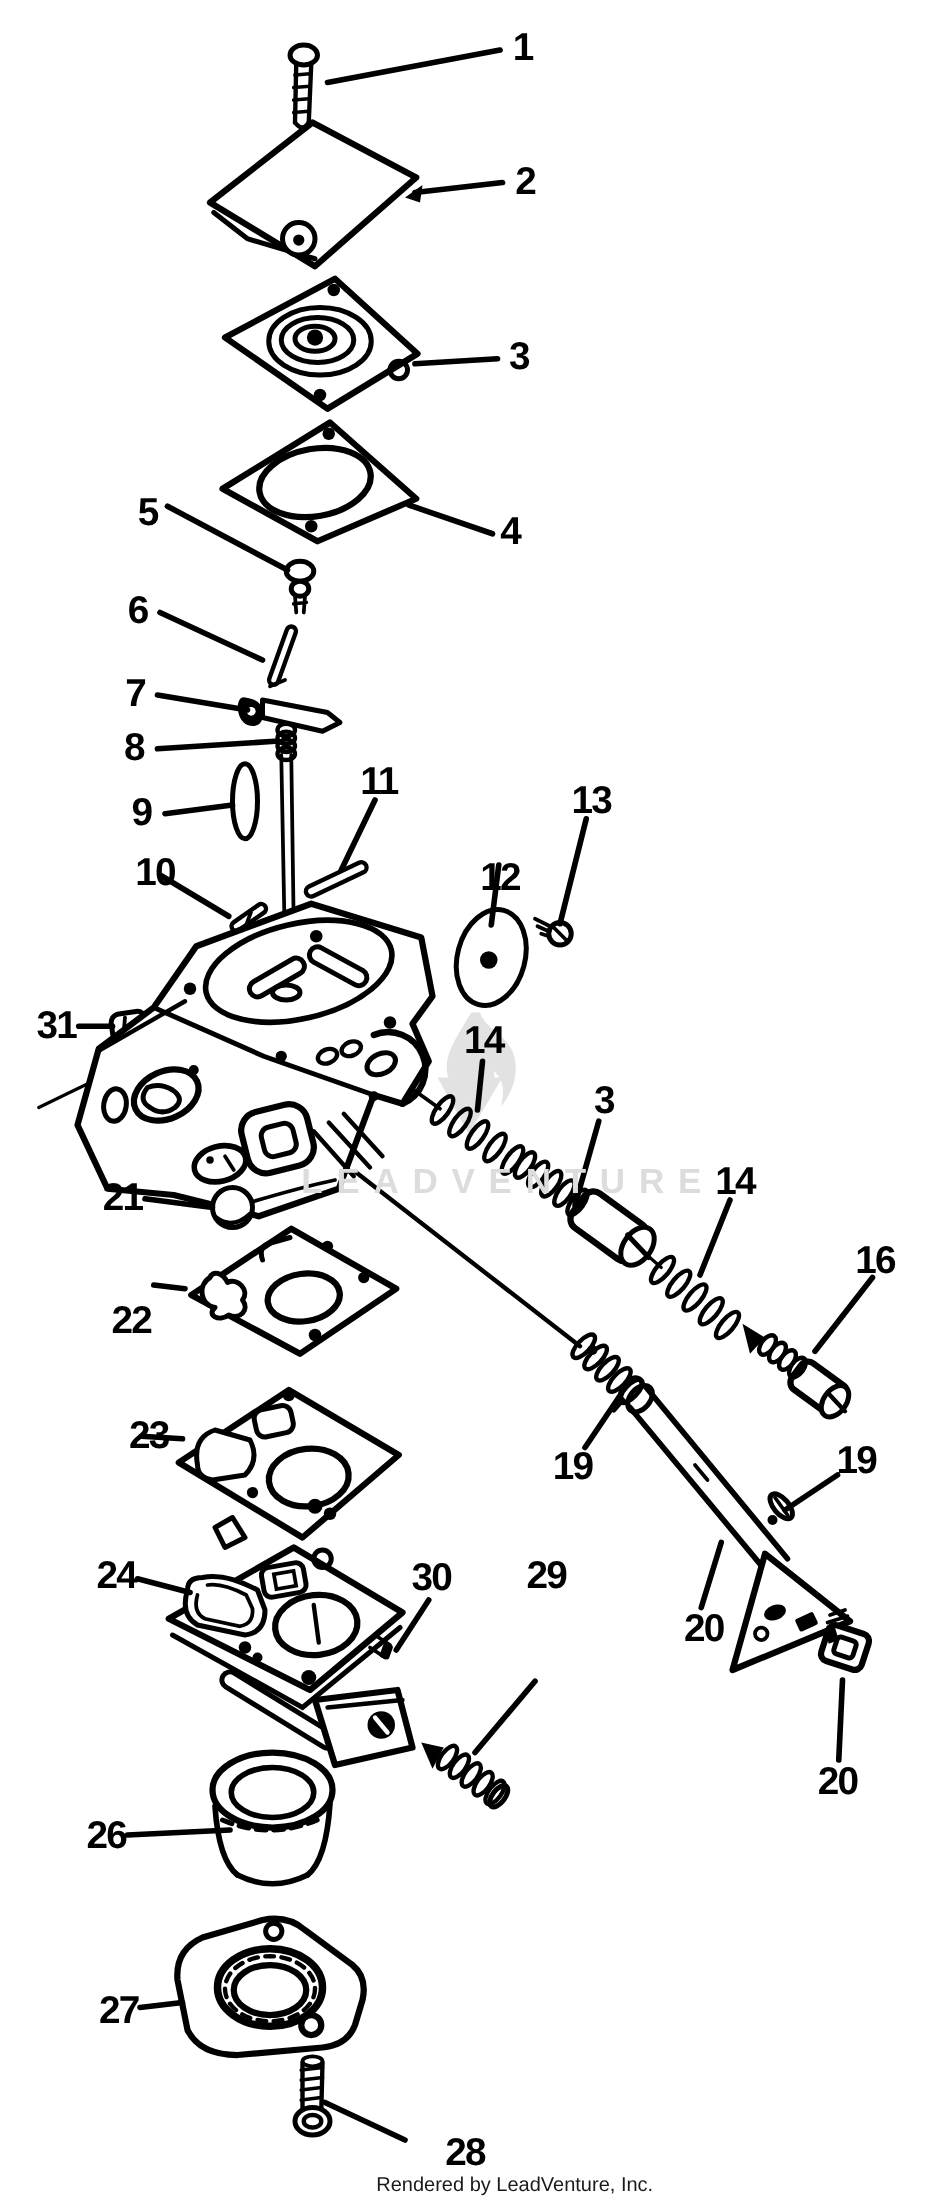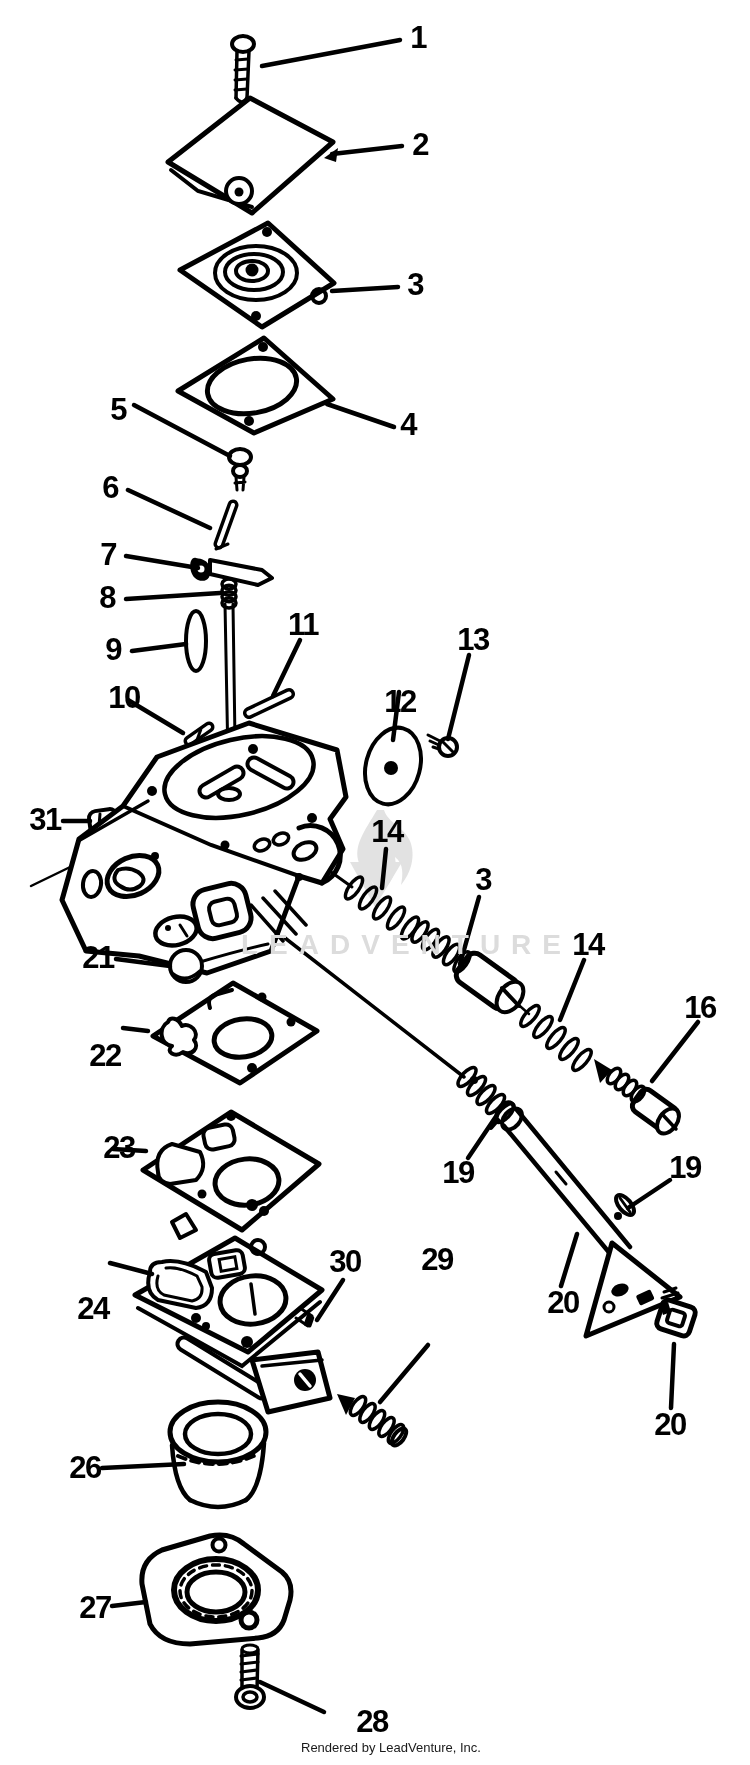--- a/index.html
+++ b/index.html
@@ -6,21 +6,21 @@
   #stage{position:relative;width:750px;height:1765px;background:#fff;overflow:hidden;
          font-family:"Liberation Sans",sans-serif;}
   #art{position:absolute;left:0;top:0;}
   .callout{position:absolute;transform:translate(-50%,-50%);
            font-family:"Liberation Sans",sans-serif;font-weight:bold;font-size:31px;
            letter-spacing:-1.5px;color:#000;white-space:nowrap;}
   .watermark-text{position:absolute;left:241px;top:929px;
            font-family:"Liberation Sans",sans-serif;font-weight:bold;font-size:28px;
            letter-spacing:11px;color:#dcdcdc;}
   .footer-credit{position:absolute;left:301px;top:1740px;
-           font-family:"Liberation Sans",sans-serif;font-size:13px;color:#1a1a1a;}
+           font-family:"Liberation Sans",sans-serif;font-size:16px;color:#1a1a1a;}
   
   .ol{fill:#fff;stroke:#000;stroke-width:5;stroke-linejoin:round;stroke-linecap:round;}
   .ol4{fill:#fff;stroke:#000;stroke-width:4;stroke-linejoin:round;stroke-linecap:round;}
   .ln{fill:none;stroke:#000;stroke-linecap:round;}
   .blk{fill:#000;stroke:none;}
   .wm{fill:#e2e2e2;stroke:none;}
 </style>
 </head>
 <body>
 
@@ -380,20 +380,20 @@
       <div class="callout" style="left: 483px; top: 880px;">3</div>
       <div class="callout" style="left: 588px; top: 945px;">14</div>
       <div class="callout" style="left: 700px; top: 1008px;">16</div>
       <div class="callout" style="left: 458px; top: 1173px;">19</div>
       <div class="callout" style="left: 685px; top: 1168px;">19</div>
       <div class="callout" style="left: 563px; top: 1303px;">20</div>
       <div class="callout" style="left: 670px; top: 1425px; text-align: right;">20</div>
       <div class="callout" style="left: 98px; top: 958px;">21</div>
       <div class="callout" style="left: 105px; top: 1028px; margin-top: 28px;">22</div>
       <div class="callout" style="left: 95px; top: 1148px; margin-left: 24px;">23</div>
-      <div class="callout" style="left: 93px; top: 1309px;">24</div>
+      <div class="callout" style="left: 93px; top: 1260px;">24</div>
       <div class="callout" style="left: 345px; top: 1262px;">30</div>
       <div class="callout" style="left: 437px; top: 1260px;">29</div>
       <div class="callout" style="left: 85px; top: 1468px;">26</div>
       <div class="callout" style="left: 95px; top: 1608px;">27</div>
       <div class="callout" style="left: 340px; top: 1722px; margin-left: 32px;">28</div>
     </div>
 </div>
 
 </body></html>

